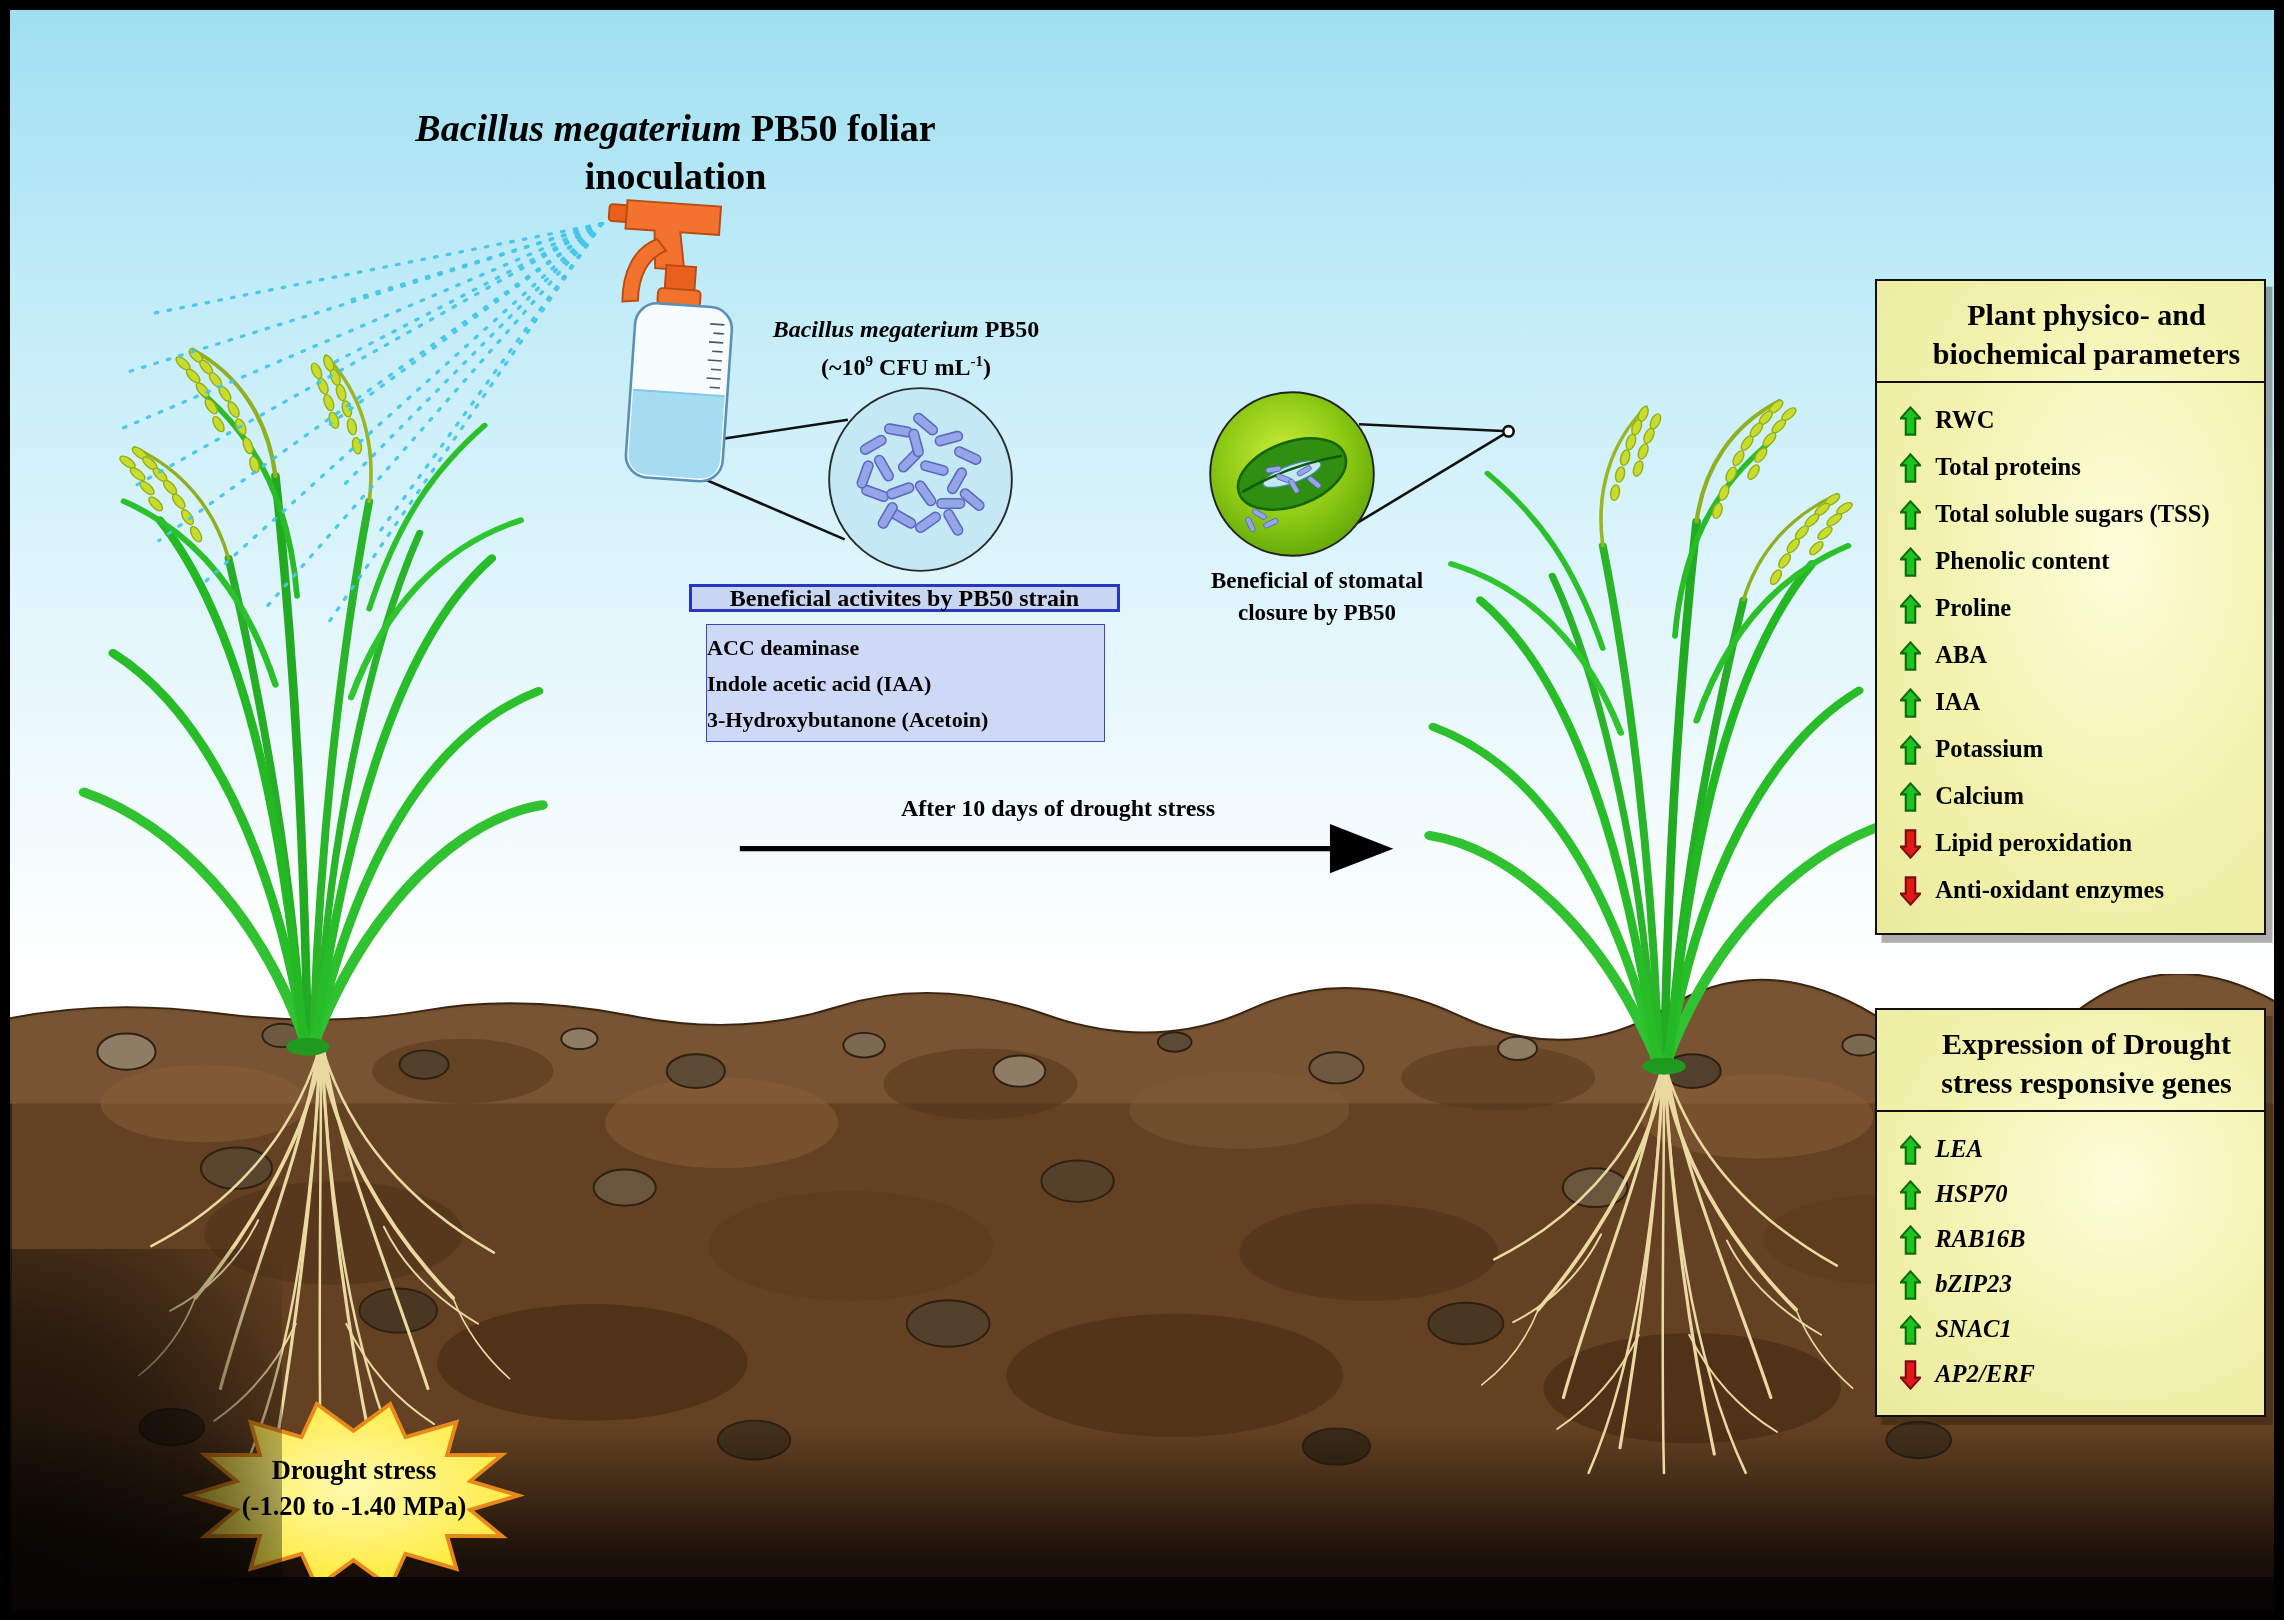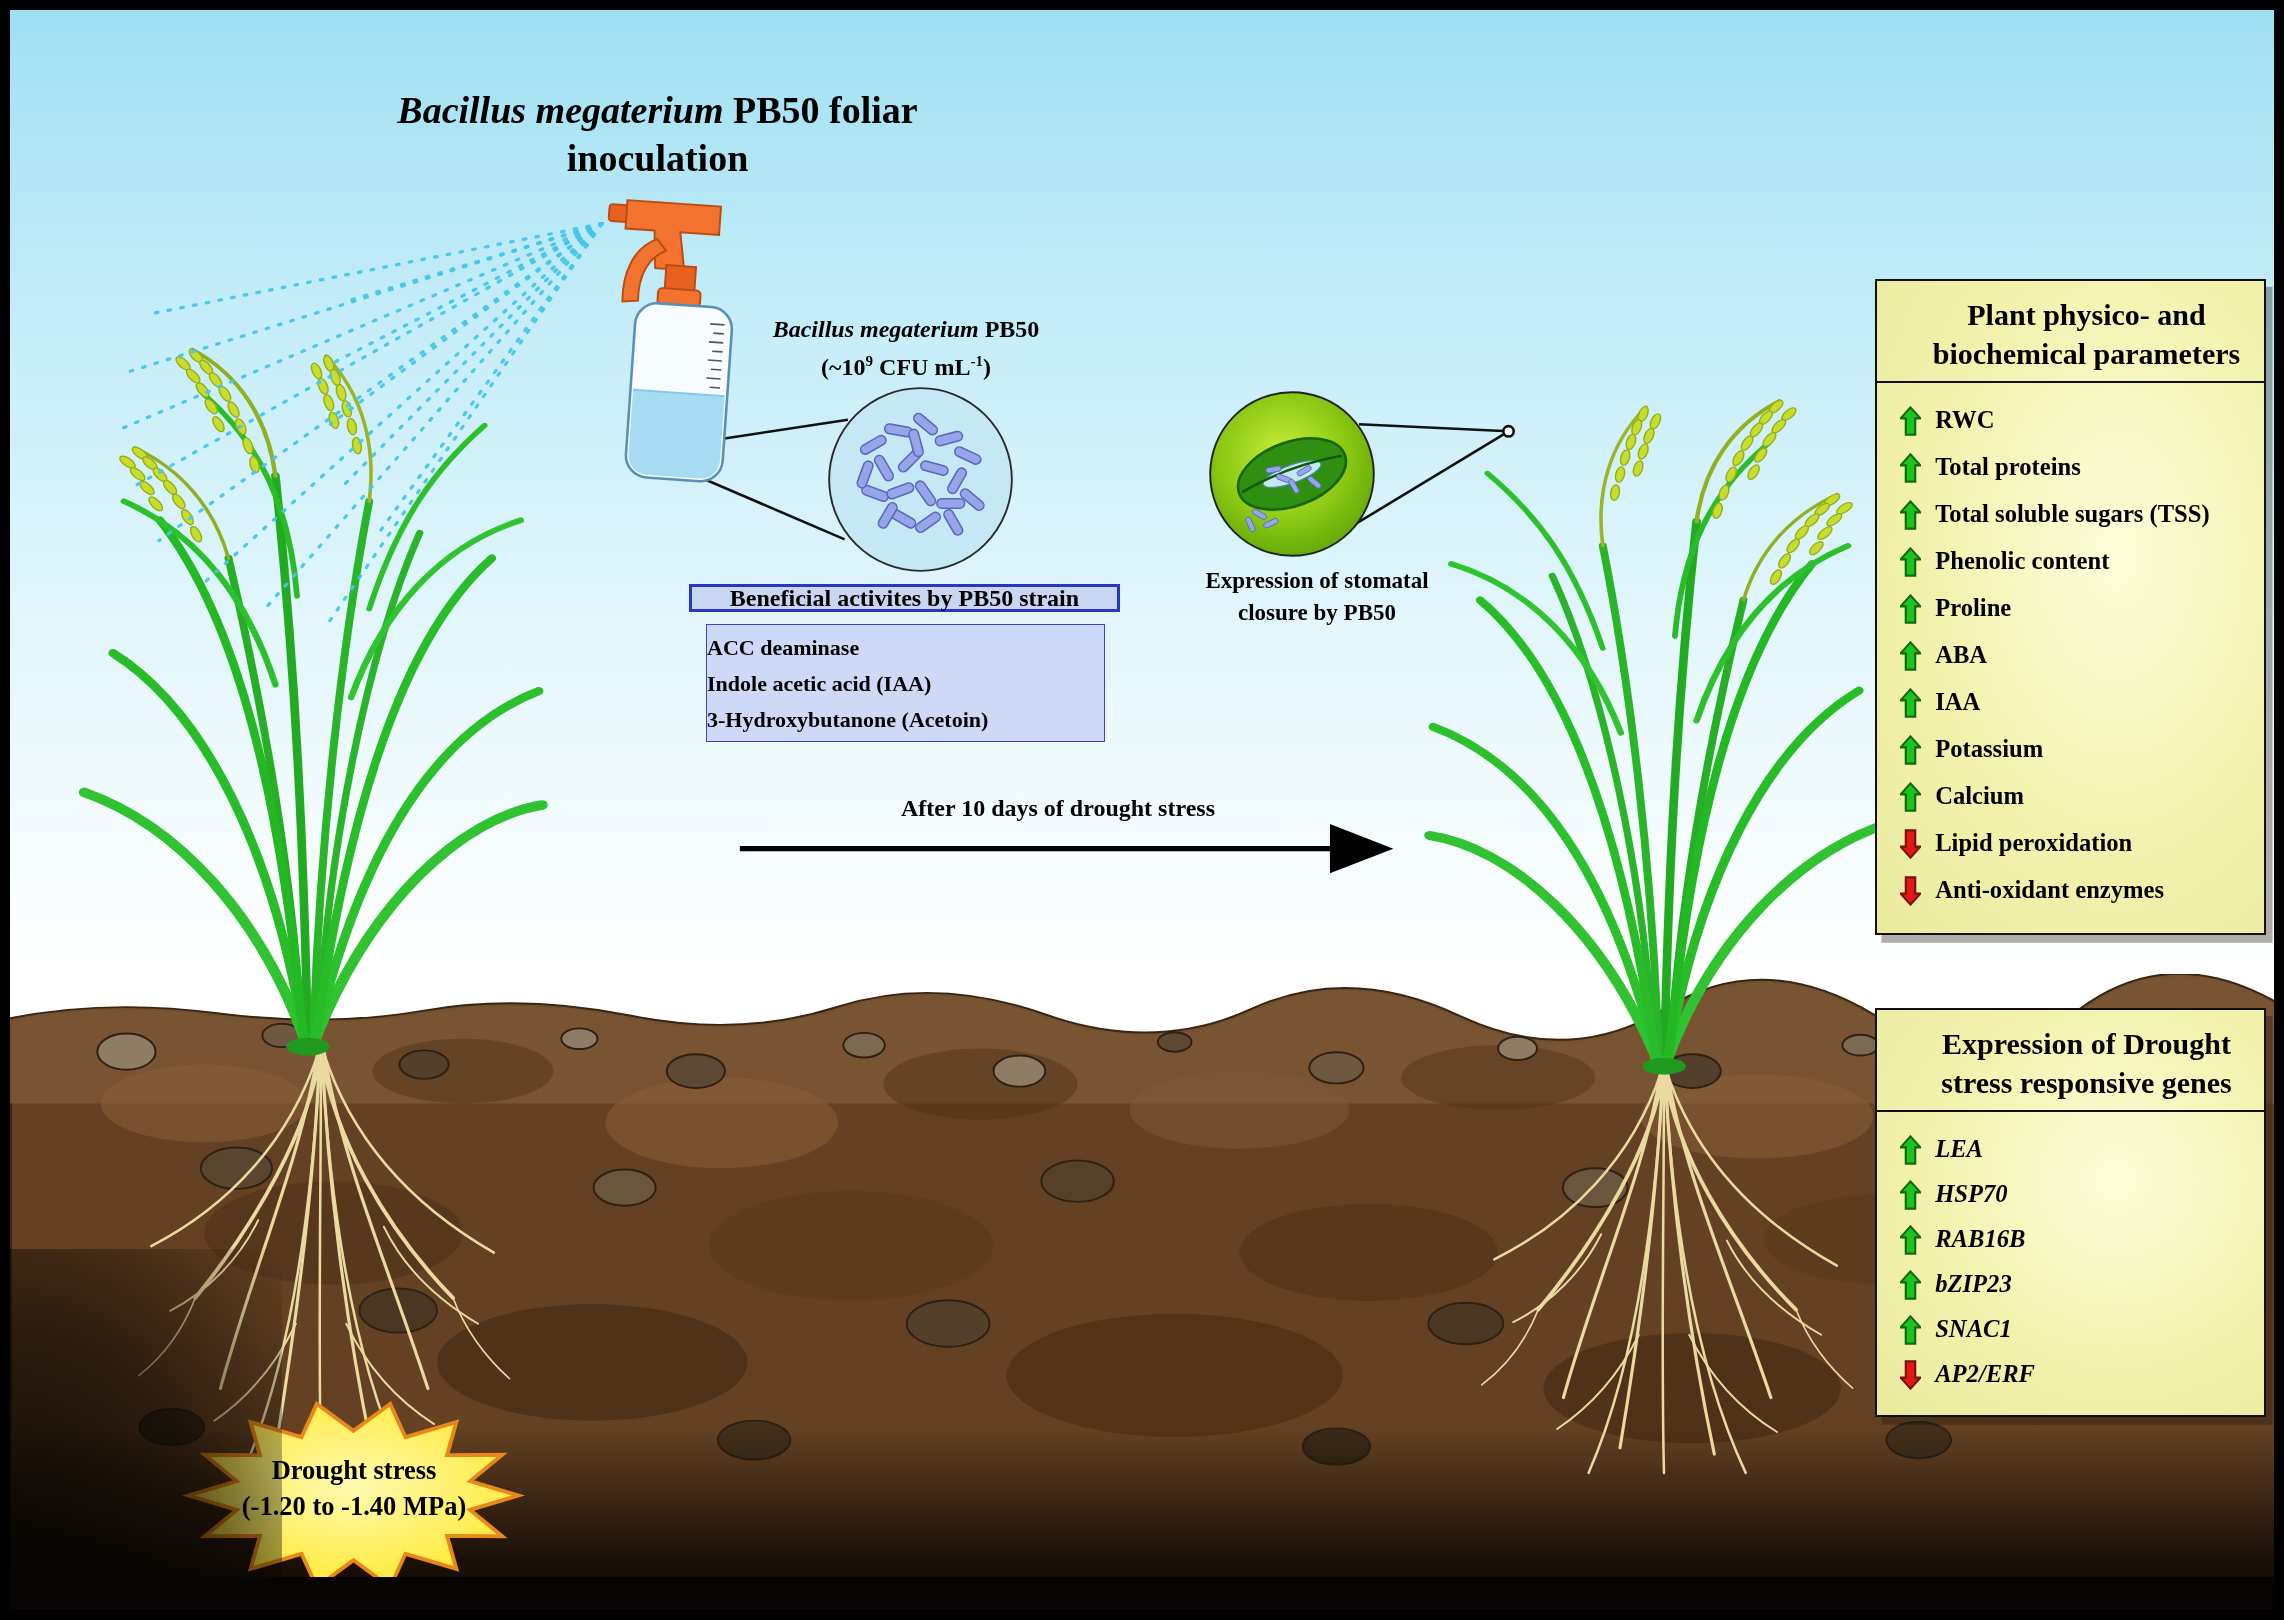--- a/index.html
+++ b/index.html
@@ -15,21 +15,21 @@
     font-family:"Liberation Serif",serif;color:#000;
   }
   .abs{position:absolute;}
   svg{display:block;}
   .overlay{position:absolute;left:0;top:0;width:2284px;height:1621px;pointer-events:none;}
   .droplet{stroke:var(--spray-color);stroke-width:5;stroke-linecap:round;stroke-dasharray:4 16;fill:none;opacity:.95;}
   .cone-line{stroke:#111;stroke-width:4;fill:none;}
   .timeline-arrow-line{stroke:#000;stroke-width:8;}
   .timeline-arrow-head{fill:#000;}
 
-  .main-title{position:absolute;left:272px;top:76px;width:751px;margin:0;
+  .main-title{position:absolute;left:272px;top:76px;width:751px;margin:18px;
     font-size:38px;font-weight:bold;text-align:center;line-height:48px;}
   .it{font-style:italic;}
 
   .bottle-label{position:absolute;left:734px;top:303px;width:324px;
     font-size:24px;font-weight:bold;text-align:center;line-height:32px;}
   .bottle-label sup{font-size:15px;}
 
   .benef-header{position:absolute;left:679px;top:574px;width:431px;height:28px;box-sizing:border-box;
     background:#c9d6f2;border:3.2px solid var(--box-blue-border);
     display:flex;align-items:center;justify-content:center;font-size:24px;font-weight:bold;}
@@ -365,21 +365,21 @@
   <div class="benef-body">
 
       <div class="benef-item list-row">ACC deaminase</div>
 
       <div class="benef-item list-row">Indole acetic acid (IAA)</div>
 
       <div class="benef-item list-row">3-Hydroxybutanone (Acetoin)</div>
     </div>
 
   <div class="stoma-label">
-    <div>Expression of stomatal</div>
+    <div>Beneficial of stomatal</div>
     <div>closure by PB50</div>
   </div>
 
   <div class="timeline-label">After 10 days of drought stress</div>
 
   <section class="panel panel-physico">
     <div class="panel-title">
       <div>Plant physico- and</div>
       <div>biochemical parameters</div>
     </div>

